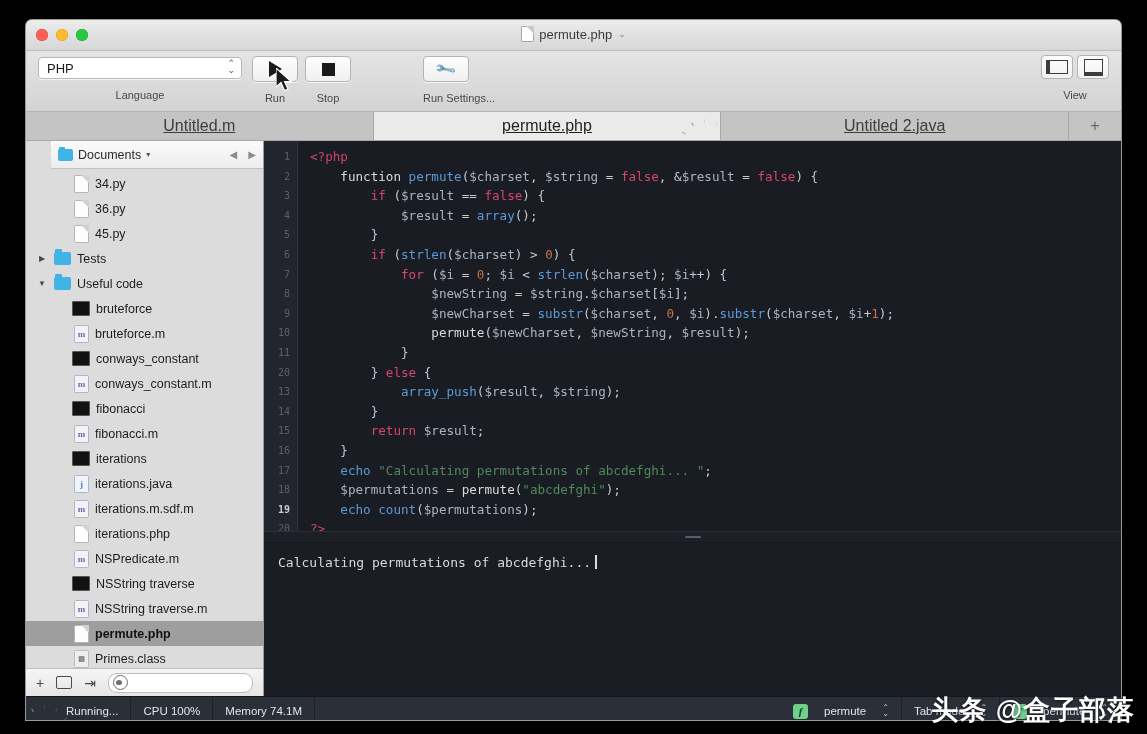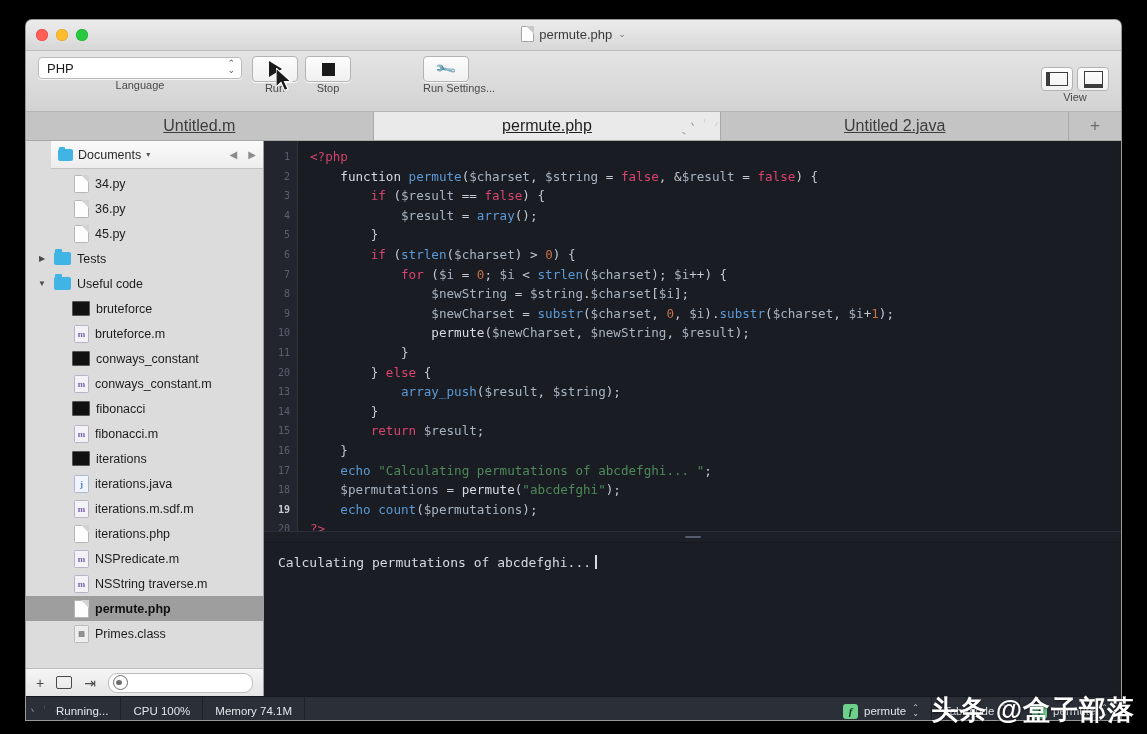--- a/index.html
+++ b/index.html
@@ -59,21 +59,21 @@
 
   
   .toolbar {
     position: relative;
     height: 60px;
     background: linear-gradient(#e4e4e4, #d3d3d3);
     border-bottom: 1px solid #b4b4b4;
     text-decoration: underline;
   }
   .tb-group { position: absolute; text-align: center; }
-  .tb-label { font-size: 11px; color: #4a4a4a; margin-top: 0; }
+  .tb-label { font-size: 11px; color: #4a4a4a; margin-top: 10px; }
   .lang-select {
     width: 204px; height: 22px;
     background: #fff; border: 1px solid #b9b9b9; border-radius: 4px;
     position: relative;
     display: flex; align-items: center;
     padding-left: 8px; box-sizing: border-box;
     font-size: 13px; color: #1c1c1c;
     box-shadow: 0 1px 0 rgba(255,255,255,.7);
   }
   .stepper {
@@ -319,21 +319,21 @@
   
   .statusbar {
     height: 28px;
     background: #2b2f37;
     border-top: 1px solid #14171c;
     display: flex; align-items: center;
     color: #e2e5ea; font-size: 11.5px;
   }
   .sb-left { display: flex; align-items: center; height: 100%; }
   .sb-cell {
-    display: flex; align-items: center; gap: 6px;
+    display: flex; align-items: center; gap: 16px;
     padding: 0 12px; height: 100%;
     border-right: 1px solid #1d2027;
   }
   .sb-spinner { width: 12px; height: 12px; position: relative; }
   .sb-right { margin-left: auto; display: flex; align-items: center; height: 100%; }
   .chip-f {
     width: 15px; height: 15px; border-radius: 3px;
     background: #6fd08c; color: #11381f;
     font-family: "Liberation Serif", serif;
     font-style: italic; font-weight: bold; font-size: 11px;
@@ -402,21 +402,21 @@
         <div class="tb-label">Stop</div>
       </div>
 
       <div class="tb-group" style="left:397px; top:5px;">
         <div class="tb-btn">
           <span class="wrench">🔧</span>
         </div>
         <div class="tb-label">Run Settings...</div>
       </div>
 
-      <div class="tb-group" style="right:12px; top:16px;">
+      <div class="tb-group" style="right:12px; top:4px;">
         <div class="view-btns">
           <div class="view-btn">
             <span class="vb-side"></span>
           </div>
           <div class="view-btn">
             <span class="vb-bottom"></span>
           </div>
         </div>
         <div class="tb-label">View</div>
       </div>
@@ -550,20 +550,26 @@
               <span class="disc"></span>
               <span class="ind"></span>
               <span class="ico page"></span>
               <span>iterations.php</span>
             </div>
             <div class="frow">
               <span class="disc"></span>
               <span class="ind"></span>
               <span class="ico m">m</span>
               <span>NSPredicate.m</span>
+            </div>
+            <div class="frow">
+              <span class="disc"></span>
+              <span class="ind"></span>
+              <span class="ico exe"></span>
+              <span>NSString traverse</span>
             </div>
             <div class="frow">
               <span class="disc"></span>
               <span class="ind"></span>
               <span class="ico m">m</span>
               <span>NSString traverse.m</span>
             </div>
             <div class="frow selected">
               <span class="disc"></span>
               <span class="ind"></span>

